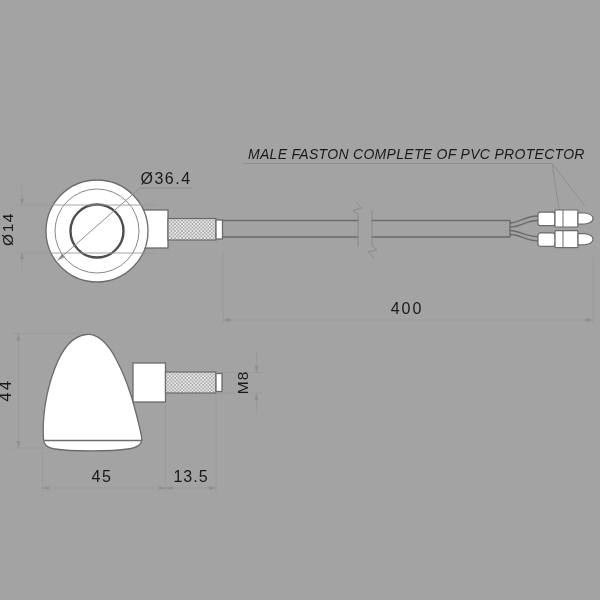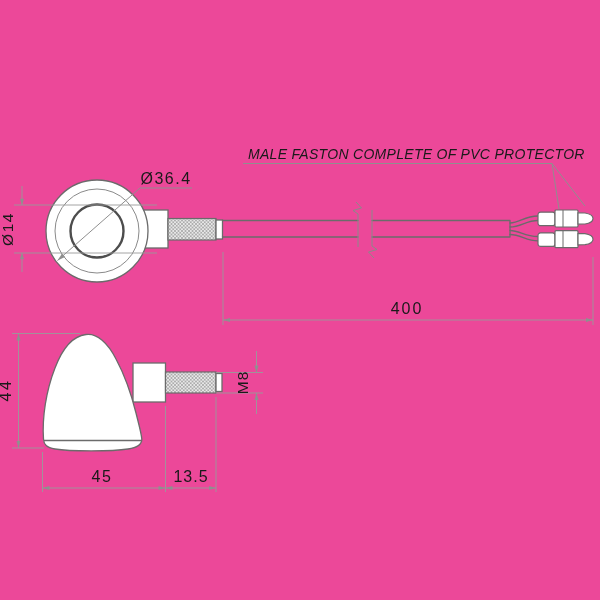--- a/index.html
+++ b/index.html
@@ -1,16 +1,16 @@
 <!DOCTYPE html>
 <html><head>
 <meta charset="utf-8">
 <style>
   html,body{margin:0;padding:0;background:#fff;}
-  .canvas{position:relative;width:600px;height:600px;background:#ec4899;overflow:hidden;
+  .canvas{position:relative;width:600px;height:600px;background:#a3a3a3;overflow:hidden;
           font-family:"Liberation Sans",sans-serif;}
   svg{display:block;}
   .ol  {stroke:#6b6b6b;fill:none;stroke-width:1.3;stroke-linecap:round;}
   .olf {stroke:#6b6b6b;fill:#ffffff;stroke-width:1.3;}
   .thin{stroke:#8a8a8a;fill:none;stroke-width:1;}
   .thick{stroke:#4d4d4d;fill:none;stroke-width:2.4;}
   .dim {stroke:#9a9a9a;fill:none;stroke-width:0.9;}
   .ldr {stroke:#8f8f8f;fill:none;stroke-width:1;}
   .arr {fill:#8f8f8f;stroke:none;}
   .thr {fill:url(#hatch);stroke:#6b6b6b;stroke-width:1.2;}

